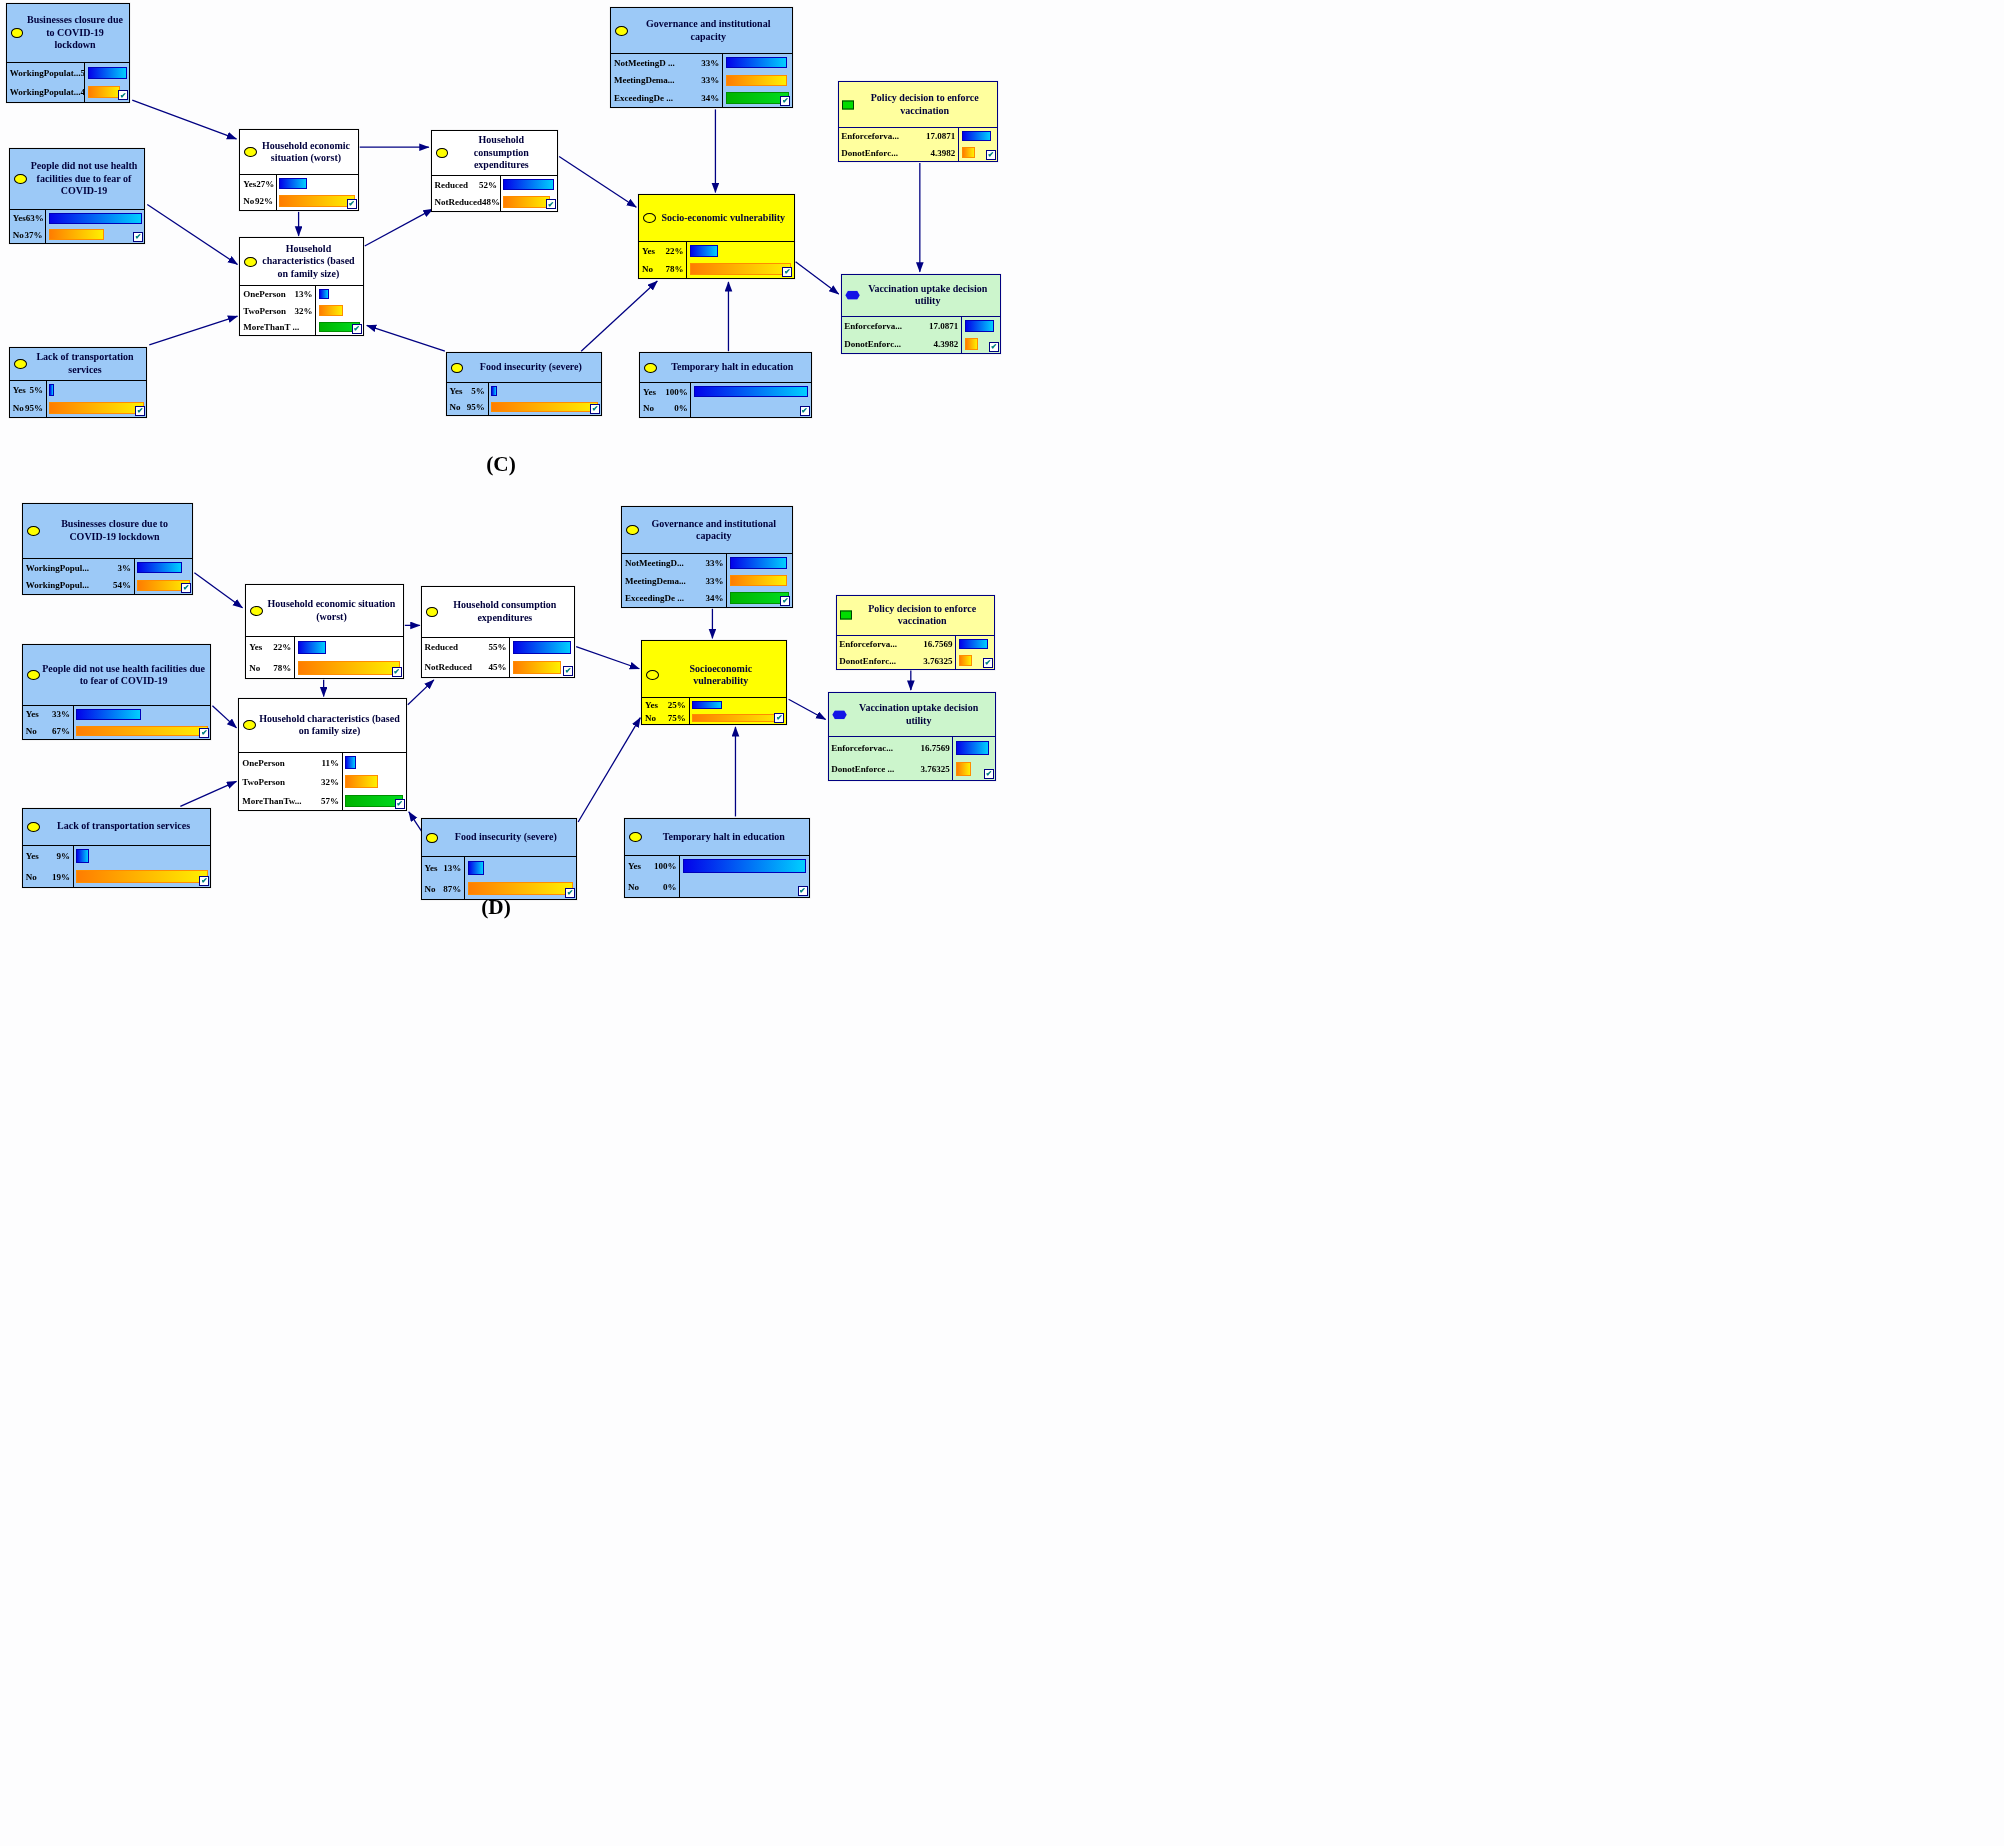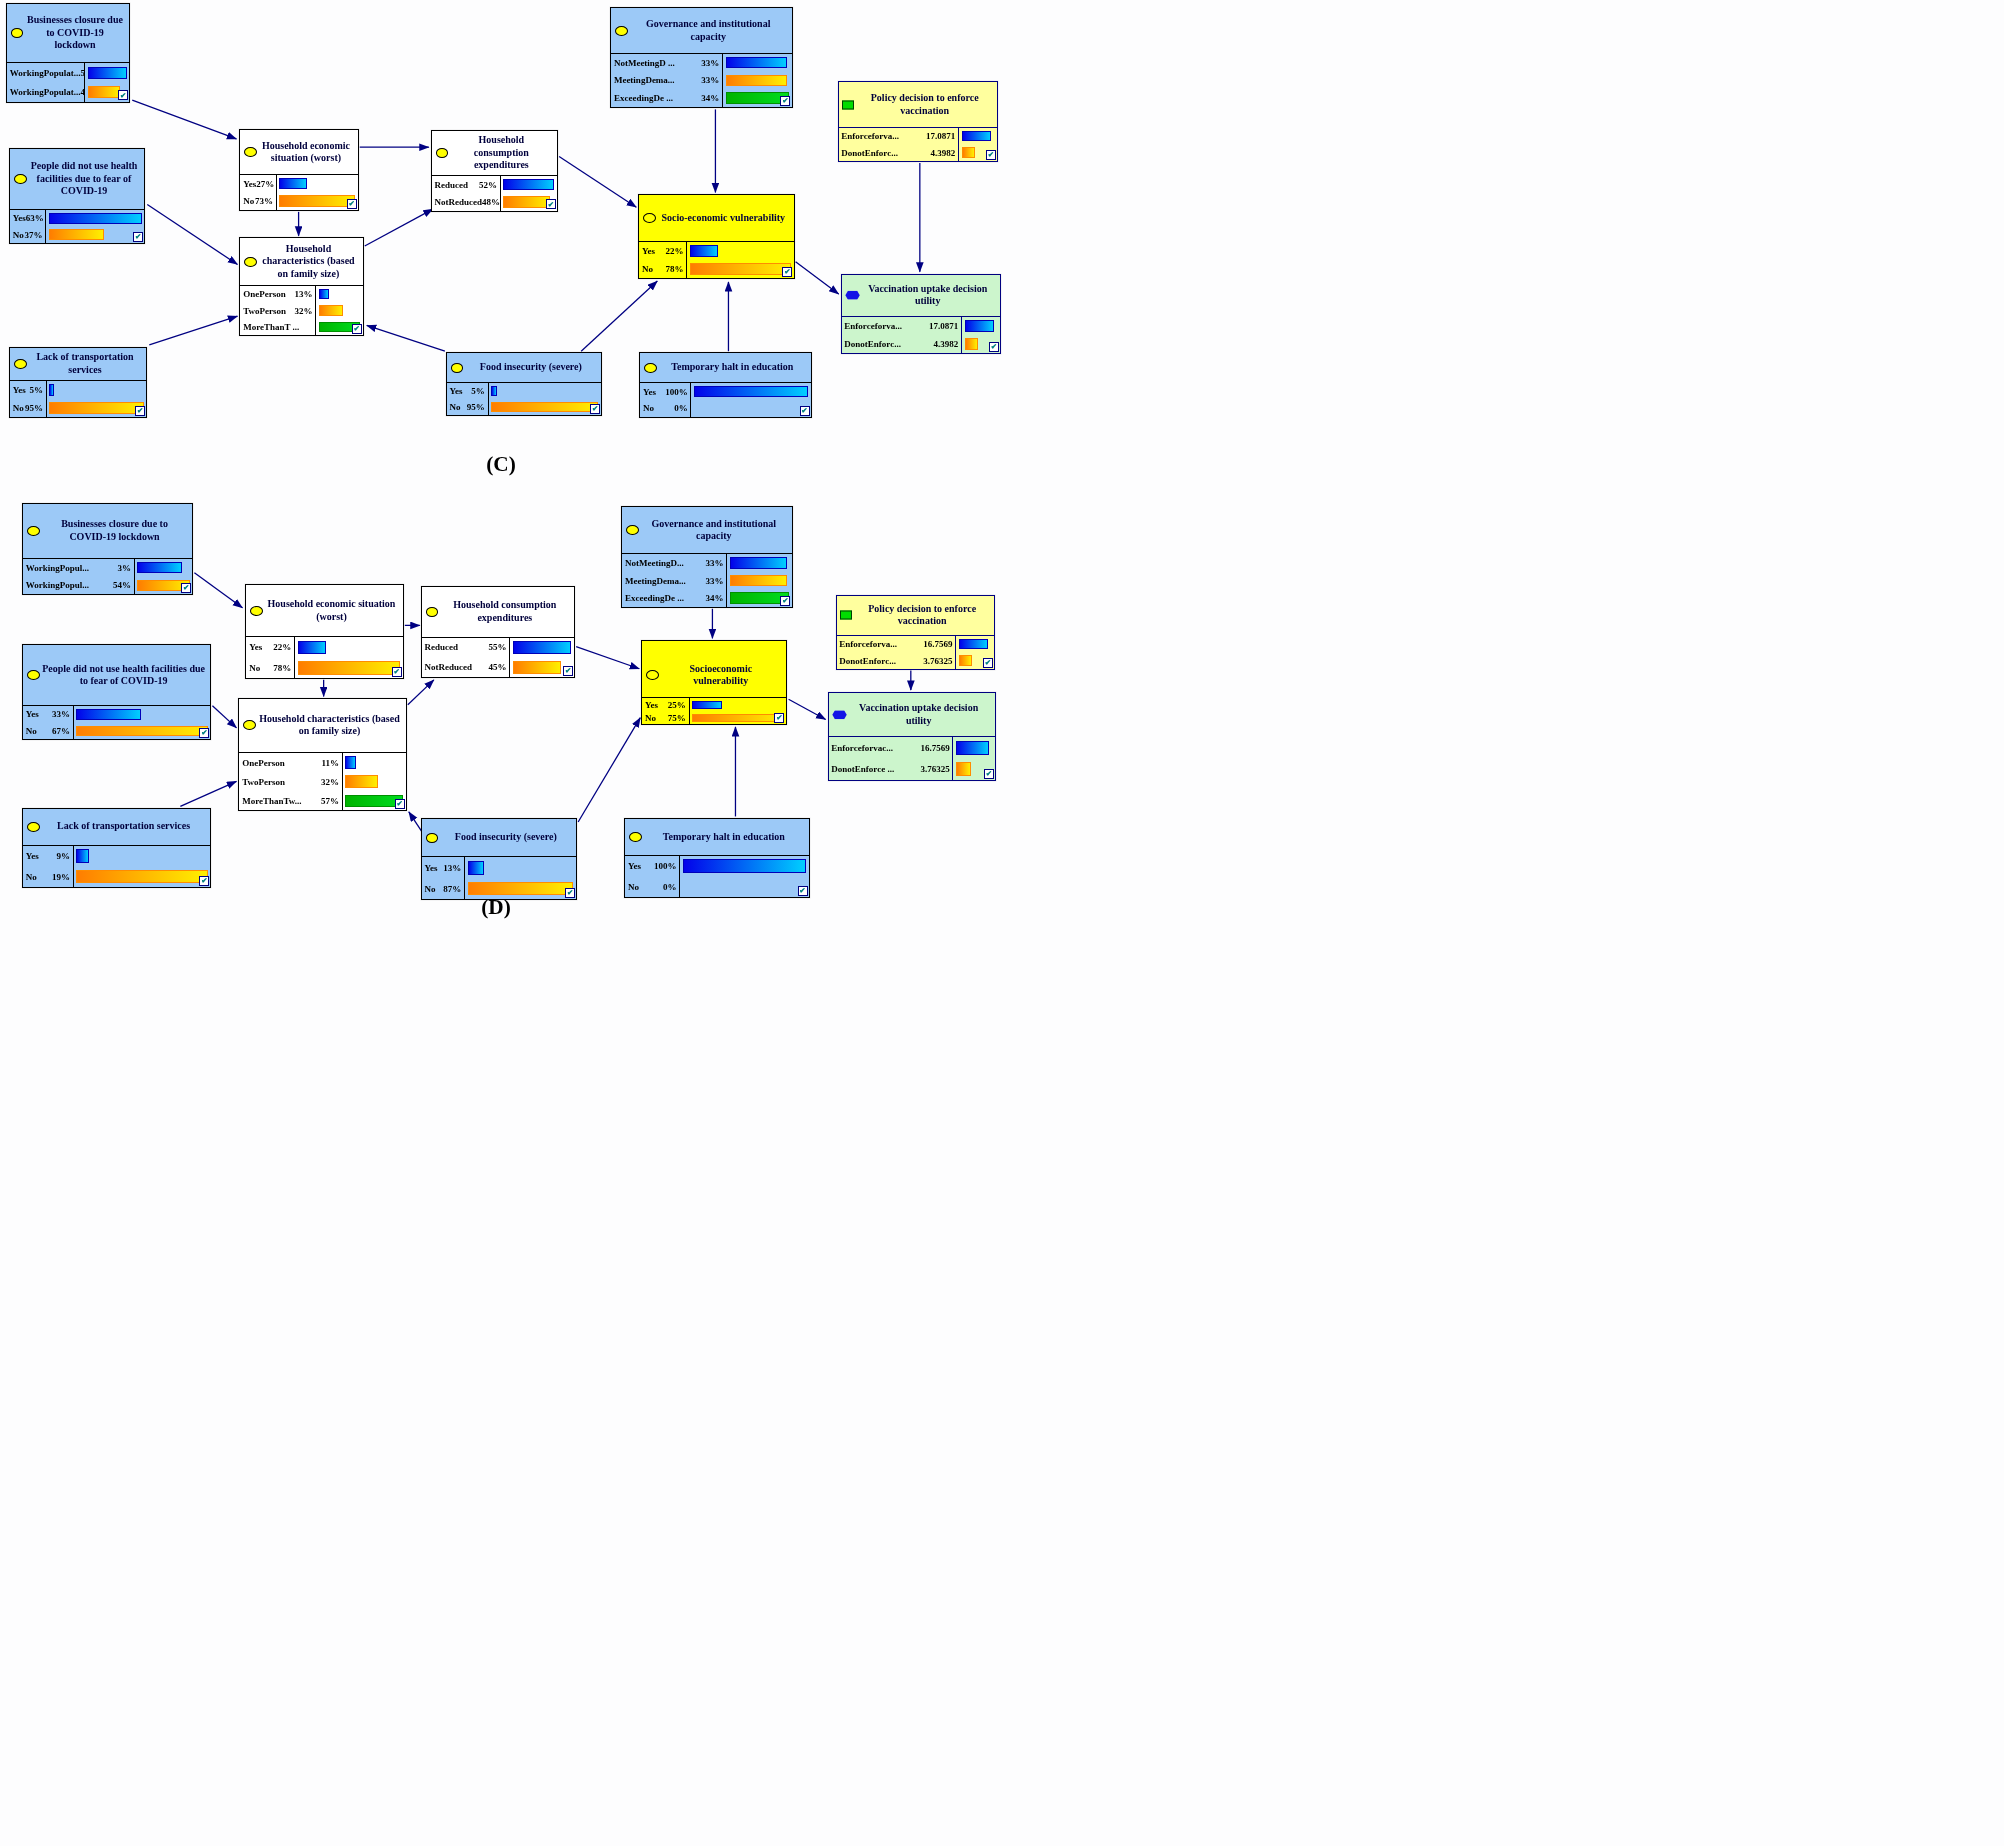--- a/index.html
+++ b/index.html
@@ -194,21 +194,21 @@
             <span class="lab">Yes</span>
             <span class="val">27%</span>
           </div>
           <div class="row-bars">
             <div class="bar blue" style="width: 37%;"></div>
           </div>
         </div>
         <div class="row">
           <div class="row-label" style="width: 31%;">
             <span class="lab">No</span>
-            <span class="val">73%</span>
+            <span class="val">92%</span>
           </div>
           <div class="row-bars">
             <div class="bar orange" style="width: 100%;"></div>
           </div>
         </div>
         <div class="checkbox">
           <span class="check">✔</span>
         </div>
       </div>
     </div>

